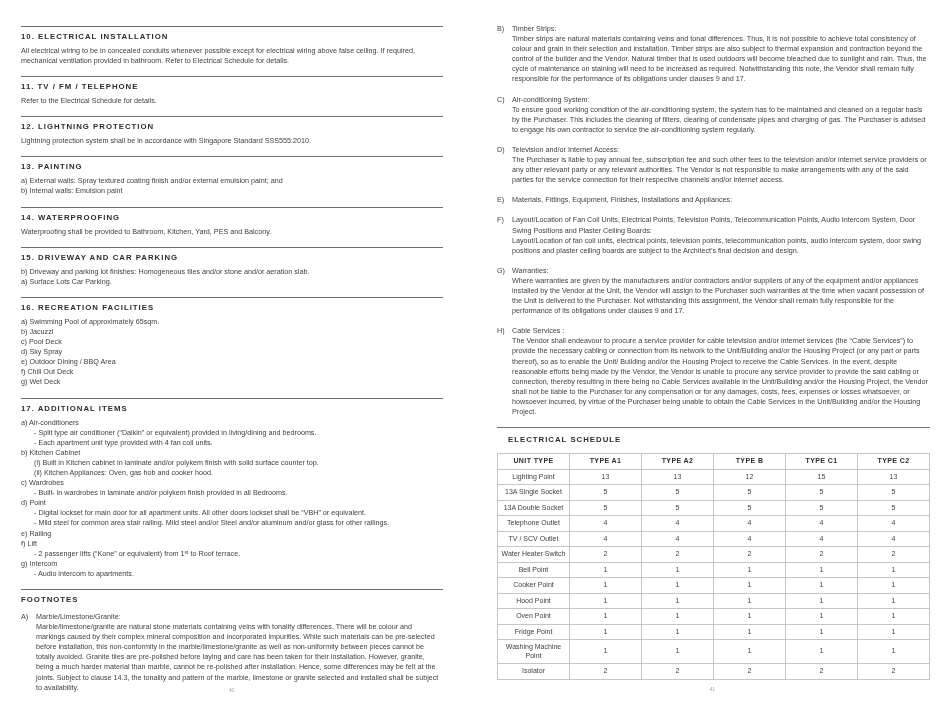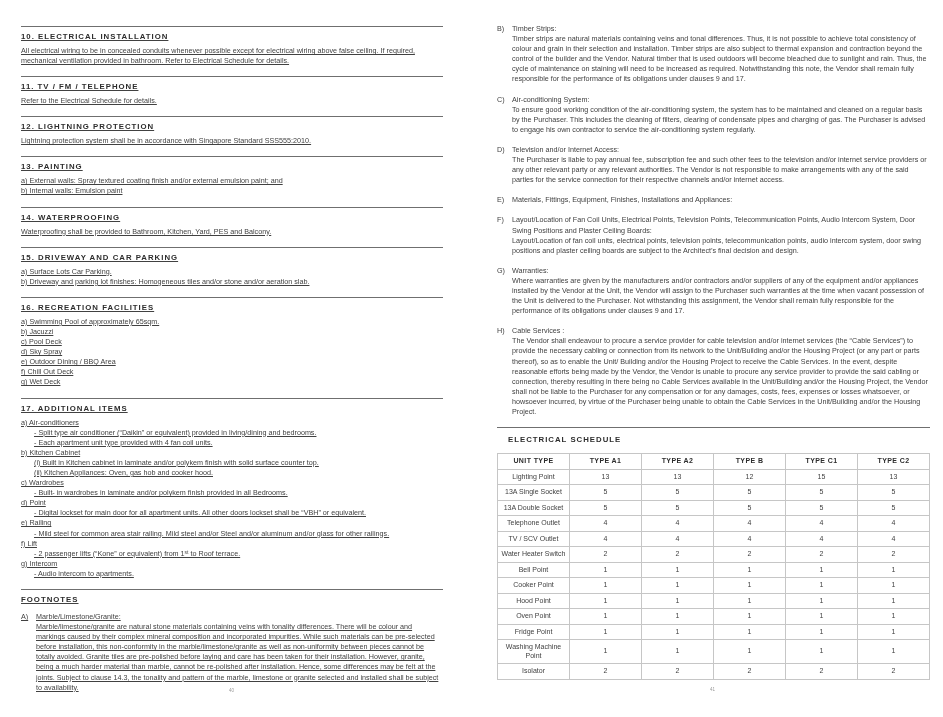--- a/index.html
+++ b/index.html
@@ -6,21 +6,21 @@
   html, body { margin: 0; padding: 0; }
   body {
     width: 943px; height: 717px;
     background: #ffffff;
     font-family: "Liberation Sans", sans-serif;
     color: #414141;
     position: relative;
     overflow: hidden;
   }
   .page { position: absolute; top: 0; }
-  #page-left  { left: 21px;  width: 422px; padding-top: 26px; text-decoration: underline; }
+  #page-left  { left: 21px;  width: 422px; padding-top: 26px; }
   #page-right { left: 497px; width: 433px; padding-top: 24px; }
 
   .sec-rule { border: 0; border-top: 1px solid #6f6f6f; margin: 0 0 5px 0; }
   .section { margin-bottom: 0; }
   .sec-head {
     font-size: 7.8px; font-weight: bold; letter-spacing: 1px;
     color: #2d2d2d; margin: 0 0 5px 0;
   }
   .line {
     font-size: 7.2px; line-height: 10.1px; margin: 0; color: #414141;
@@ -98,22 +98,22 @@
     <h3 class="sec-head">14. WATERPROOFING</h3>
     <div class="sec-body">
       <p class="line">Waterproofing shall be provided to Bathroom, Kitchen, Yard, PES and Balcony.</p>
     </div>
   </div>
 
   <div class="section">
     <hr class="sec-rule">
     <h3 class="sec-head">15. DRIVEWAY AND CAR PARKING</h3>
     <div class="sec-body">
+      <p class="line">b) Driveway and parking lot finishes: Homogeneous tiles and/or stone and/or aeration slab.</p>
       <p class="line">a) Surface Lots Car Parking.</p>
-      <p class="line">b) Driveway and parking lot finishes: Homogeneous tiles and/or stone and/or aeration slab.</p>
     </div>
   </div>
 
   <div class="section">
     <hr class="sec-rule">
     <h3 class="sec-head">16. RECREATION FACILITIES</h3>
     <div class="sec-body">
       <p class="line">a) Swimming Pool of approximately 65sqm.</p>
       <p class="line">b) Jacuzzi</p>
       <p class="line">c) Pool Deck</p>
@@ -131,22 +131,22 @@
       <p class="line">a) Air-conditioners</p>
       <p class="line indent1">- Split type air conditioner (“Daikin” or equivalent) provided in living/dining and bedrooms.</p>
       <p class="line indent1">- Each apartment unit type provided with 4 fan coil units.</p>
       <p class="line">b) Kitchen Cabinet</p>
       <p class="line indent1">(i) Built in Kitchen cabinet in laminate and/or polykem finish with solid surface counter top.</p>
       <p class="line indent1">(ii) Kitchen Appliances: Oven, gas hob and cooker hood.</p>
       <p class="line">c) Wardrobes</p>
       <p class="line indent1">- Built- in wardrobes in laminate and/or polykem finish provided in all Bedrooms.</p>
       <p class="line">d) Point</p>
       <p class="line indent1">- Digital lockset for main door for all apartment units. All other doors lockset shall be “VBH” or equivalent.</p>
+      <p class="line indent1">- Mild steel for common area stair railing. Mild steel and/or Steel and/or aluminum and/or glass for other railings.</p>
       <p class="line">e) Railing</p>
-      <p class="line indent1">- Mild steel for common area stair railing. Mild steel and/or Steel and/or aluminum and/or glass for other railings.</p>
       <p class="line">f) Lift</p>
       <p class="line indent1">- 2 passenger lifts (“Kone” or equivalent) from 1ˢᵗ to Roof terrace.</p>
       <p class="line">g) Intercom</p>
       <p class="line indent1">- Audio intercom to apartments.</p>
     </div>
   </div>
 
   <div class="section">
     <hr class="sec-rule">
     <h3 class="sec-head">FOOTNOTES</h3>

